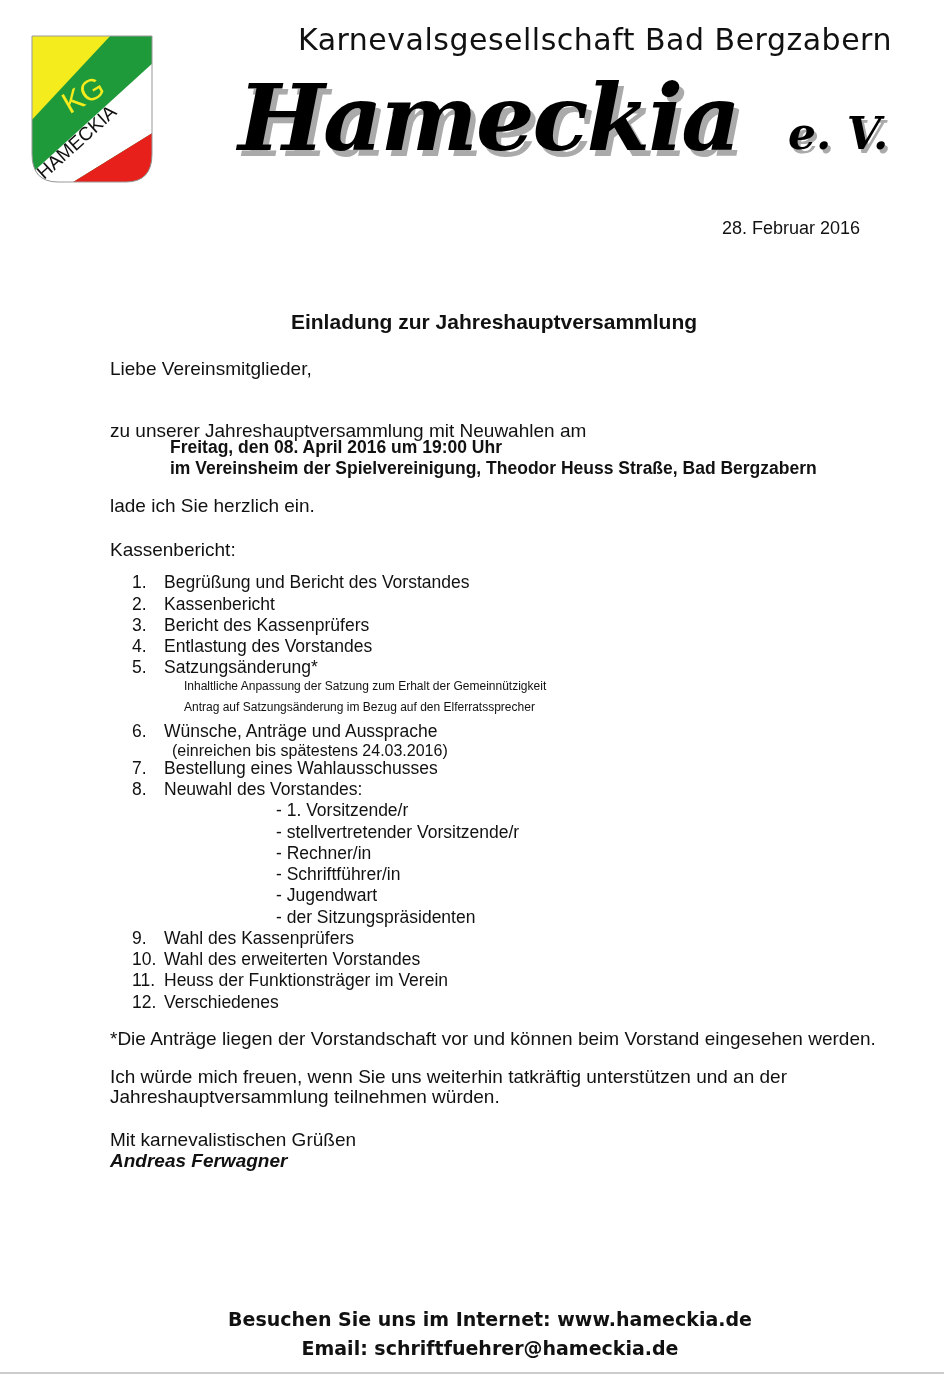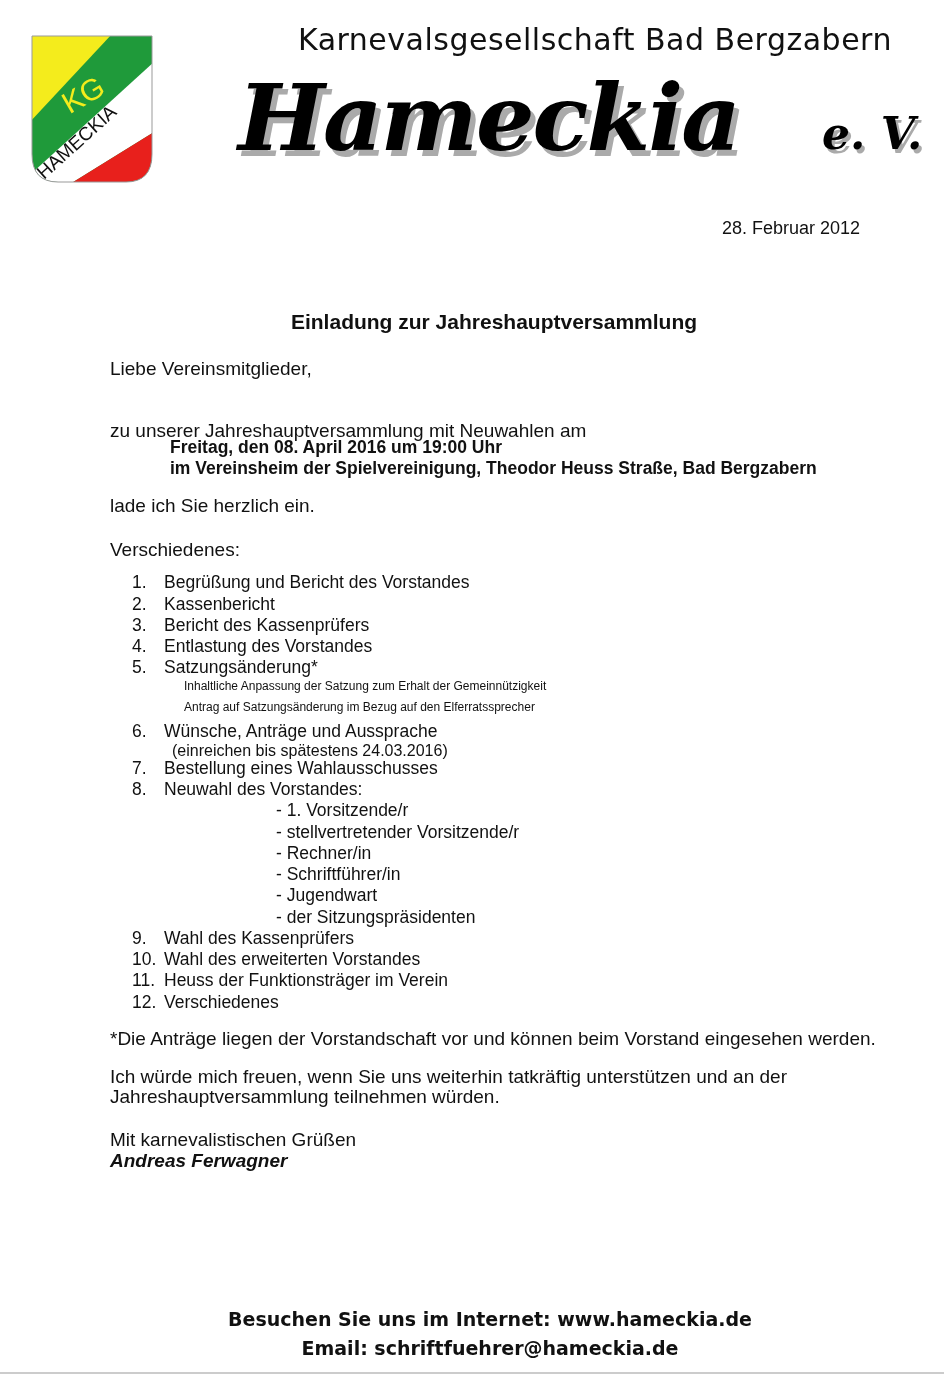--- a/index.html
+++ b/index.html
@@ -1,21 +1,21 @@
 <!DOCTYPE html>
 <html><head>
 <meta charset="utf-8">
 <style>
   html,body{margin:0;padding:0;background:#fff;}
   body{width:944px;height:1375px;position:relative;overflow:hidden;font-family:"Liberation Sans",sans-serif;color:#111;}
   .abs{position:absolute;}
   #logo{left:30px;top:34px;width:124px;height:150px;}
   #org-line{left:298px;top:22px;font-family:"DejaVu Sans",sans-serif;font-size:30px;letter-spacing:0.5px;color:#111;white-space:nowrap;}
   #brand{left:238px;top:68px;font-family:"DejaVu Serif",serif;font-weight:bold;font-style:italic;font-size:92px;line-height:100px;color:#000;text-shadow:5px 6px 0 #aaa;white-space:nowrap;letter-spacing:-2px;}
-  #brand-ev{left:822px;top:108px;font-family:"DejaVu Serif",serif;font-weight:bold;font-style:italic;font-size:44px;color:#000;text-shadow:3px 4px 0 #aaa;white-space:nowrap;text-align:right;}
+  #brand-ev{left:788px;top:108px;font-family:"DejaVu Serif",serif;font-weight:bold;font-style:italic;font-size:44px;color:#000;text-shadow:3px 4px 0 #aaa;white-space:nowrap;text-align:right;}
   #date{right:84px;top:218px;font-size:18px;}
   #title{left:0;width:988px;text-align:center;top:310px;font-size:21px;font-weight:bold;}
   .p{left:110px;font-size:19px;white-space:nowrap;}
   .b{font-weight:bold;left:170px;font-size:17.5px;white-space:nowrap;}
   .li{left:132px;font-size:17.5px;white-space:nowrap;}
   .li .n{display:inline-block;width:32px;}
   .sub{left:184px;font-size:12px;white-space:nowrap;}
   .small{left:172px;font-size:16px;white-space:nowrap;}
   .dash{left:276px;font-size:17.5px;white-space:nowrap;}
   #footer1,#footer2{left:0;width:980px;text-align:center;font-family:"DejaVu Sans",sans-serif;font-weight:bold;font-size:19px;color:#111;}
@@ -40,29 +40,29 @@
   </g>
   <path d="M2 2 H122 V120 Q122 148 96 148 H28 Q2 148 2 120 Z" fill="none" stroke="#999" stroke-width="1"></path>
   <text x="30" y="75" transform="rotate(-30 45 60)" font-family="Liberation Sans, sans-serif" font-size="30" fill="#f4ec1c">KG</text>
   <text x="14" y="146" transform="rotate(-42 14 146)" font-family="Liberation Sans, sans-serif" font-size="19" fill="#111">HAMECKIA</text>
 </svg>
 
 <div id="org-line" class="abs">Karnevalsgesellschaft Bad Bergzabern</div>
 <div id="brand" class="abs">Hameckia</div>
 <div id="brand-ev" class="abs">e. V.</div>
 
-<div id="date" class="abs">28. Februar 2012</div>
+<div id="date" class="abs">28. Februar 2016</div>
 <div id="title" class="abs">Einladung zur Jahreshauptversammlung</div>
 
 <div class="abs p" style="top:358px">Liebe Vereinsmitglieder,</div>
 <div class="abs p" style="top:420px">zu unserer Jahreshauptversammlung mit Neuwahlen am</div>
 <div class="abs b" style="top:437px">Freitag, den 08. April 2016 um 19:00 Uhr</div>
 <div class="abs b" style="top:458px">im Vereinsheim der Spielvereinigung, Theodor Heuss Straße, Bad Bergzabern</div>
 <div class="abs p" style="top:495px">lade ich Sie herzlich ein.</div>
-<div class="abs p" style="top:539px">Verschiedenes:</div>
+<div class="abs p" style="top:539px">Kassenbericht:</div>
 
 <div>
   <div class="abs li" style="top:572px"><span class="n">1.</span><span>Begrüßung und Bericht des Vorstandes</span></div>
   <div class="abs li" style="top:594px"><span class="n">2.</span><span>Kassenbericht</span></div>
   <div class="abs li" style="top:615px"><span class="n">3.</span><span>Bericht des Kassenprüfers</span></div>
   <div class="abs li" style="top:636px"><span class="n">4.</span><span>Entlastung des Vorstandes</span></div>
   <div class="abs li" style="top:657px"><span class="n">5.</span><span>Satzungsänderung*</span></div>
   <div class="abs sub" style="top:679px">Inhaltliche Anpassung der Satzung zum Erhalt der Gemeinnützigkeit</div>
   <div class="abs sub" style="top:700px">Antrag auf Satzungsänderung im Bezug auf den Elferratssprecher</div>
   <div class="abs li" style="top:721px"><span class="n">6.</span><span>Wünsche, Anträge und Aussprache</span></div>

